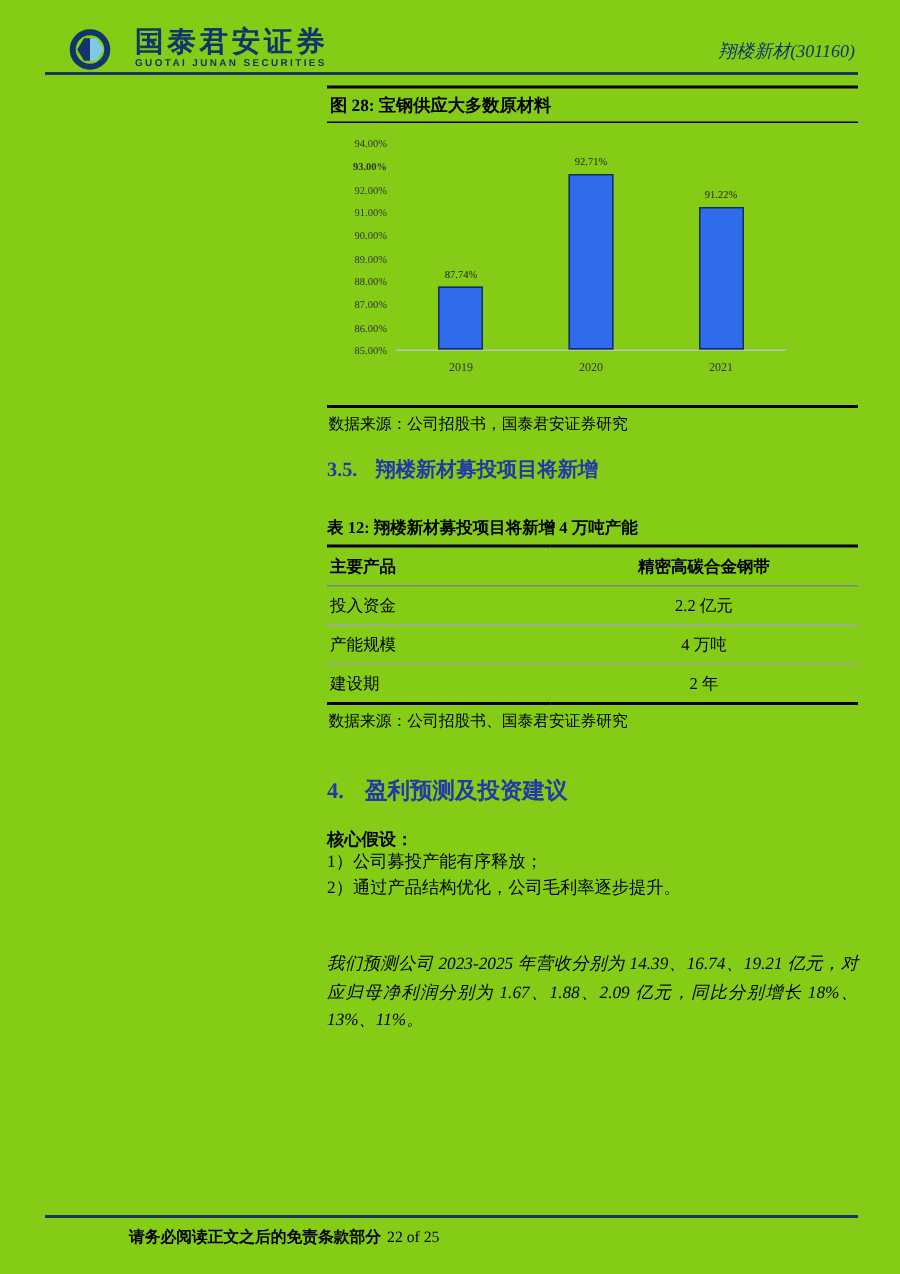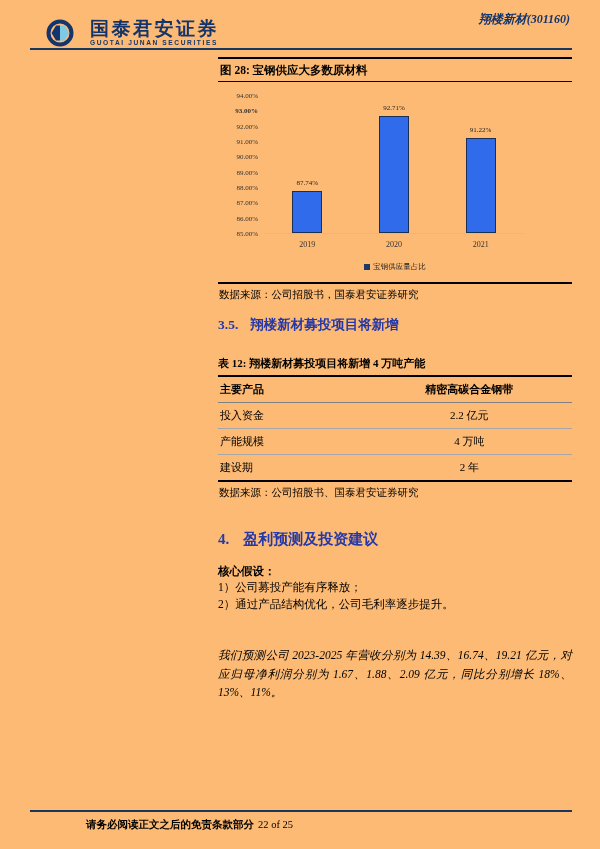--- a/index.html
+++ b/index.html
@@ -1,31 +1,31 @@
 <!DOCTYPE html>
 <html><head>
 <meta charset="utf-8">
 <style>
   html,body { margin:0; padding:0; background:#fff; }
   .page {
-    position:relative; width:600px; height:849px; background:#fdba74;
+    position:relative; width:600px; height:849px; background:#84cc16;
     font-family:"Liberation Serif","DejaVu Serif",serif; color:#000;
     overflow:hidden;
   }
   
   .header { position:absolute; top:0; left:30px; width:542px; height:48px;
             border-bottom:2px solid #17375E; }
   .logo-wrap { position:absolute; left:16px; top:19px; display:flex; align-items:flex-start; }
   .logo-svg { width:38px; height:28px; }
   .brand { margin-left:6px; line-height:1; }
   .brand-cn { font-size:19px; font-weight:bold; color:#14356B; letter-spacing:2.5px;
               font-family:"Liberation Sans","DejaVu Sans",sans-serif; }
   .brand-en { font-size:6.6px; font-weight:bold; color:#14356B; letter-spacing:1.6px;
               margin-top:2px; font-family:"Liberation Sans","DejaVu Sans",sans-serif; }
-  .stock { position:absolute; right:2px; bottom:20px; font-size:12px; font-weight:bold;
+  .stock { position:absolute; right:2px; bottom:5px; font-size:12px; font-weight:normal;
            font-style:italic; color:#14356B; }
   
   .main { position:absolute; left:218px; top:57px; width:354px; }
   
   .fig-head { border-top:2.5px solid #000; border-bottom:1.5px solid #000;
               font-weight:bold; font-size:11.5px; padding:4px 0 3px 2px; }
   .chart { position:relative; height:176px; margin-top:2px; }
   .plot { position:absolute; left:46px; right:48px; top:12px; bottom:26px;
           border-bottom:1px solid #BFBFBF; }
   .y-axis { position:absolute; left:0; width:40px; top:12px; bottom:26px; }
@@ -113,23 +113,20 @@
           <div class="bar" style="left: 83.3333%; height: 69.1111%; background: rgb(47, 107, 235); border: 1.2px solid rgb(26, 47, 85); box-sizing: border-box;"></div>
           <div class="bar-label" style="left: 83.3333%; bottom: calc(69.1111% + 4px);">91.22%</div>
         </div>
       <div class="x-axis">
           <div class="xtick" style="left: 16.6667%;">2019</div>
           <div class="xtick" style="left: 50%;">2020</div>
           <div class="xtick" style="left: 83.3333%;">2021</div>
         </div>
     </div>
 
-    <div class="legend">
-      <span class="legend-swatch"></span><span class="legend-label">宝钢供应量占比</span>
-    </div>
 
     <div class="fig-bottom"></div>
     <div class="source">数据来源：公司招股书，国泰君安证券研究</div>
 
     <div class="h35">
       <span class="num">3.5.</span><span>翔楼新材募投项目将新增</span>
     </div>
 
     <div class="tbl-title">表 12:  翔楼新材募投项目将新增 4 万吨产能</div>
     <table class="tbl">

